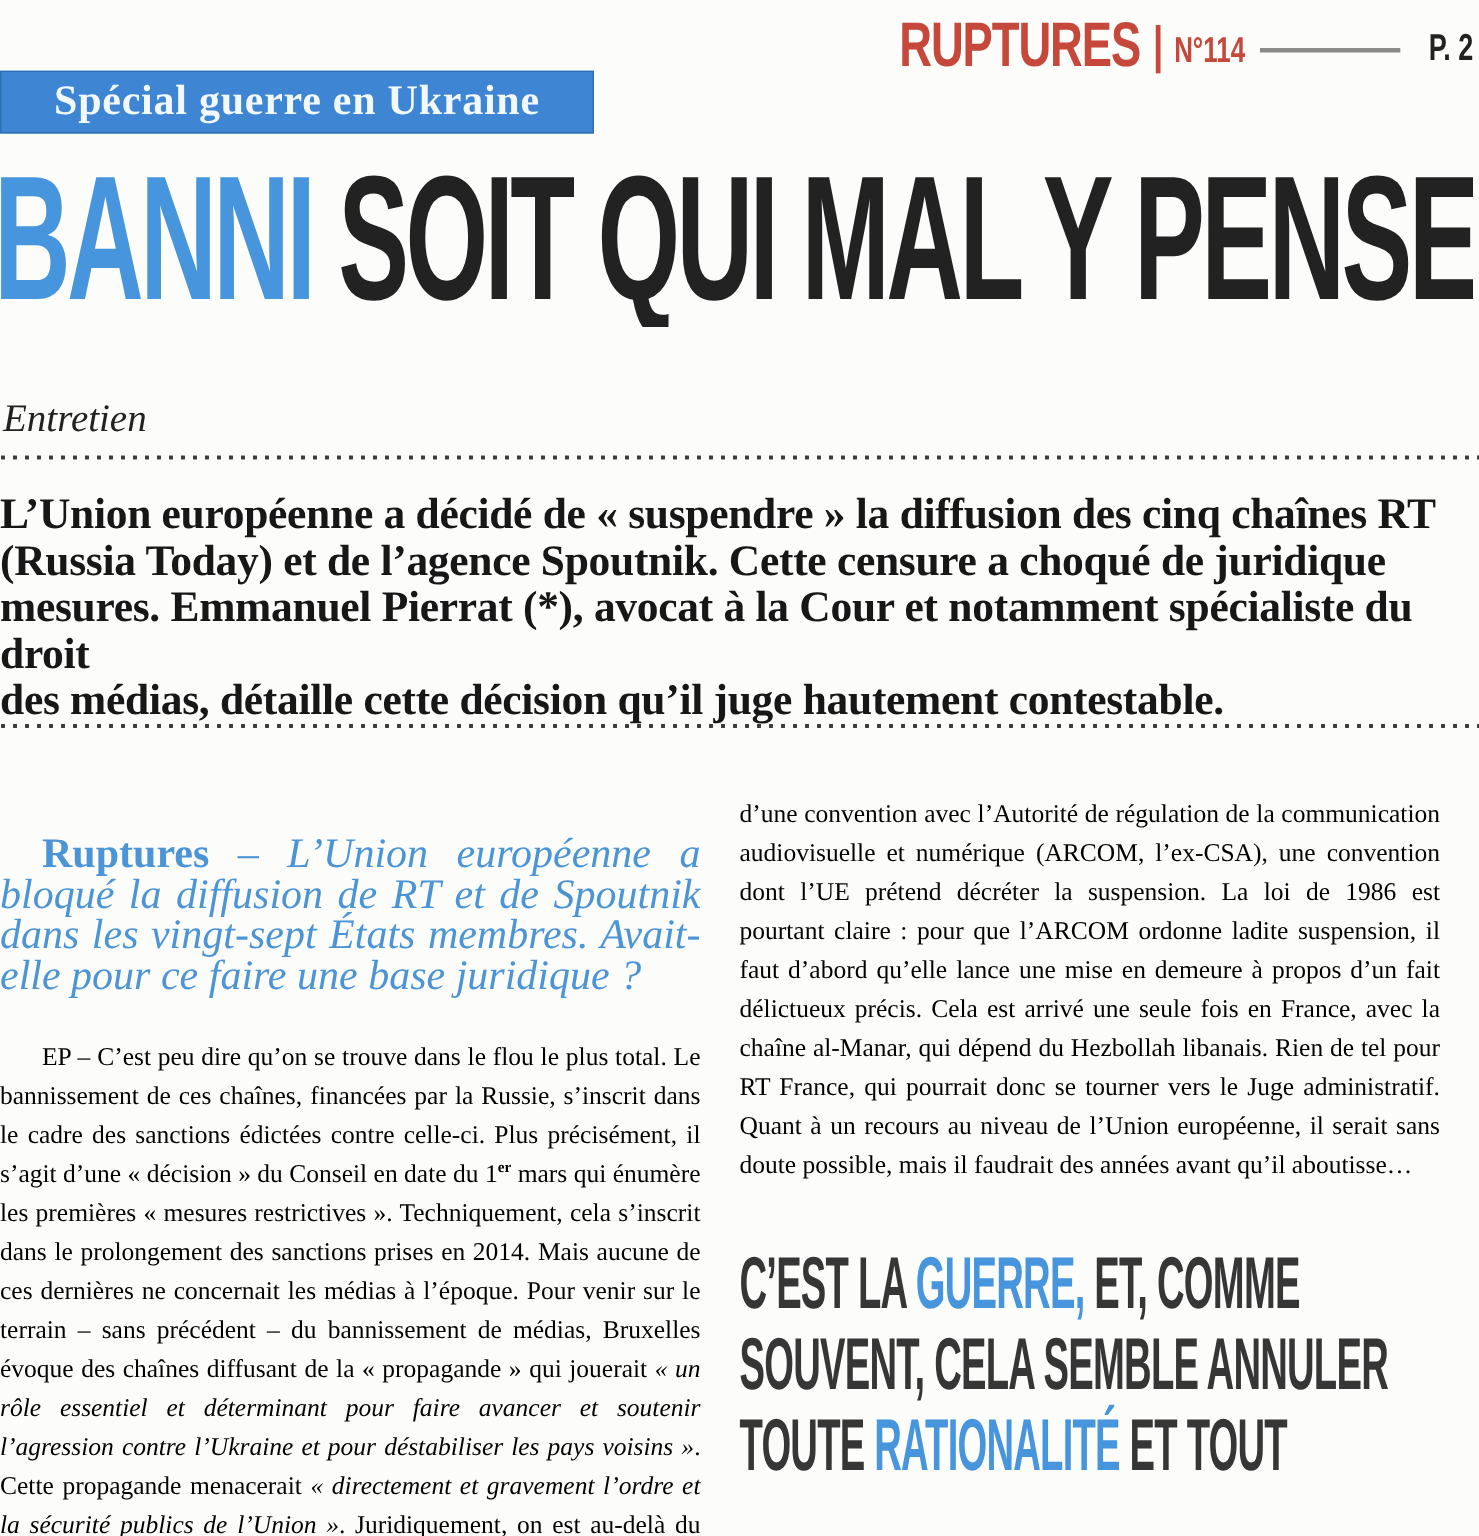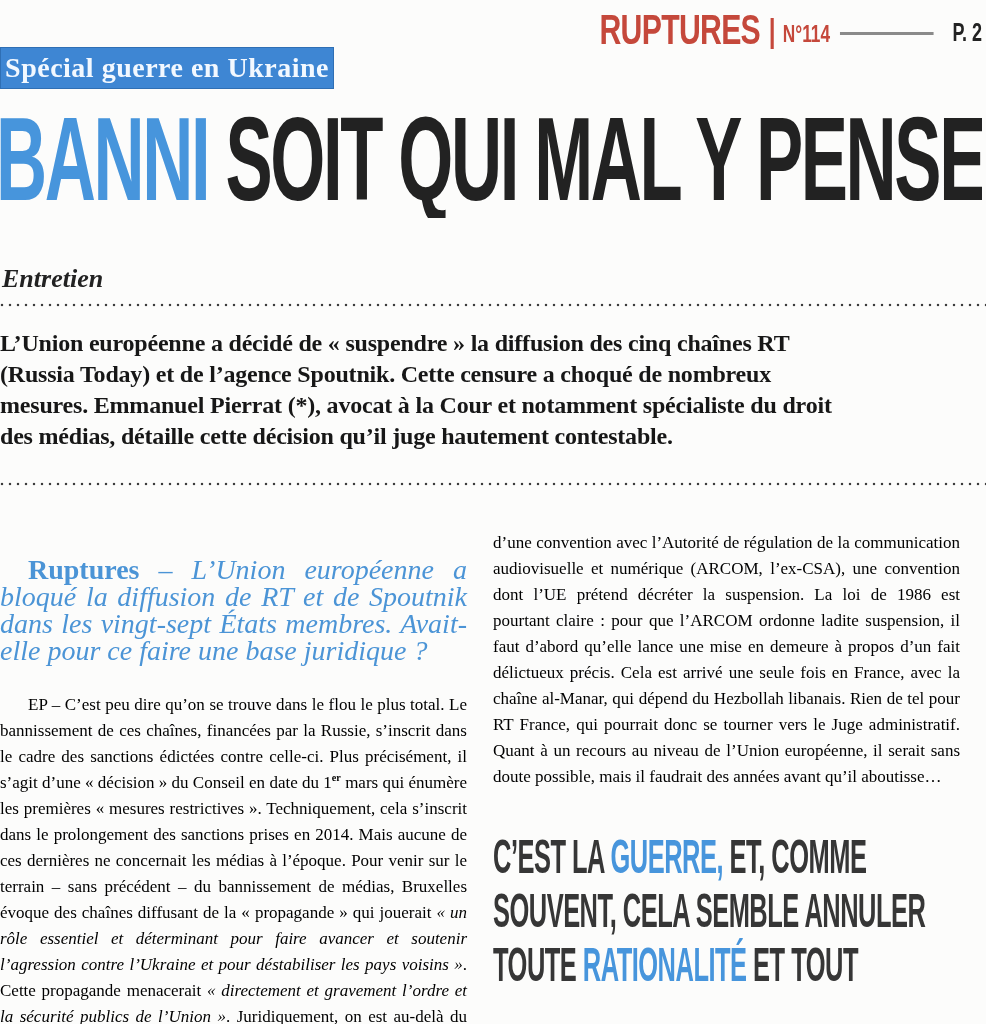--- a/index.html
+++ b/index.html
@@ -37,21 +37,21 @@
   .mag-rule{
     width:130px;height:3px;background:#8a8a8a;margin:6px 8px 0 14px;flex:0 0 auto;
   }
   .mag-page{
     font-family:"Liberation Sans", sans-serif;font-weight:bold;
     font-size:25px;color:#222;line-height:1;margin:4px 6px 0 18px;
   }
 
   
   .banner{
-    position:absolute;top:47px;left:0;width:334px;height:42px;
+    position:absolute;top:47px;left:0;width:396px;height:42px;
     background:#3e86d3;
     display:flex;align-items:center;justify-content:center;
     box-shadow:inset 0 0 0 1px #2f6fb4;
   }
   .banner span{
     font-family:"Liberation Serif", serif;font-weight:bold;
     font-size:28px;color:#f2f8ff;letter-spacing:.5px;
   }
 
   
@@ -62,36 +62,36 @@
     white-space:nowrap;
     font-family:"Liberation Sans", sans-serif;font-weight:bold;
     font-size:118px;line-height:1;letter-spacing:-4px;color:#222;
     transform:scaleX(.60);transform-origin:left top;
   }
   .headline .accent{color:#4795dc;}
 
   
   .kicker{
     position:absolute;top:264px;left:2px;
-    font-family:"Liberation Serif", serif;font-weight:bold;font-style:italic;
+    font-family:"Liberation Serif", serif;font-weight:normal;font-style:italic;
     font-size:26px;color:#222;
   }
   .dotrule{
     position:absolute;left:0;right:0;height:4px;
     background-image:radial-gradient(circle at 2px 2px,#3c3c3c 1.4px,transparent 1.6px);
     background-size:8px 4px;background-repeat:repeat-x;
   }
   .dotrule.r1{top:303px;}
   .dotrule.r2{top:482px;}
 
   
   .standfirst{position:absolute;top:328px;left:0;width:986px;}
   .standfirst .sline{
     font-family:"Liberation Serif", serif;font-weight:bold;
-    font-size:24px;line-height:31px;color:#171717;letter-spacing:-0.2px;
+    font-size:29px;line-height:31px;color:#171717;letter-spacing:-0.2px;
   }
 
   
   .columns{
     position:absolute;top:528px;left:0;width:986px;
     display:flex;gap:26px;
   }
   .col{width:467px;flex:0 0 auto;}
   .question{
     font-family:"Liberation Serif", serif;font-style:italic;
@@ -143,21 +143,21 @@
       <span class="accent">BANNI</span><span> SOIT QUI MAL Y PENSE</span>
     </div>
   </div>
 
   <div class="kicker">Entretien</div>
 
   <div class="dotrule r1"></div>
 
   <div class="standfirst">
       <div class="sline">L’Union européenne a décidé de « suspendre » la diffusion des cinq chaînes RT</div>
-      <div class="sline">(Russia Today) et de l’agence Spoutnik. Cette censure a choqué de nombreux</div>
+      <div class="sline">(Russia Today) et de l’agence Spoutnik. Cette censure a choqué de juridique</div>
       <div class="sline">mesures. Emmanuel Pierrat (*), avocat à la Cour et notamment spécialiste du droit</div>
       <div class="sline">des médias, détaille cette décision qu’il juge hautement contestable.</div>
     </div>
 
   <div class="dotrule r2"></div>
 
   <div class="columns">
 
     <div class="col">
       <p class="question"><span class="lead">Ruptures</span><span> – L’Union européenne a bloqué la diffusion de RT et de Spoutnik dans les vingt-sept États membres. Avait-elle pour ce faire une base juridique ?</span></p>

